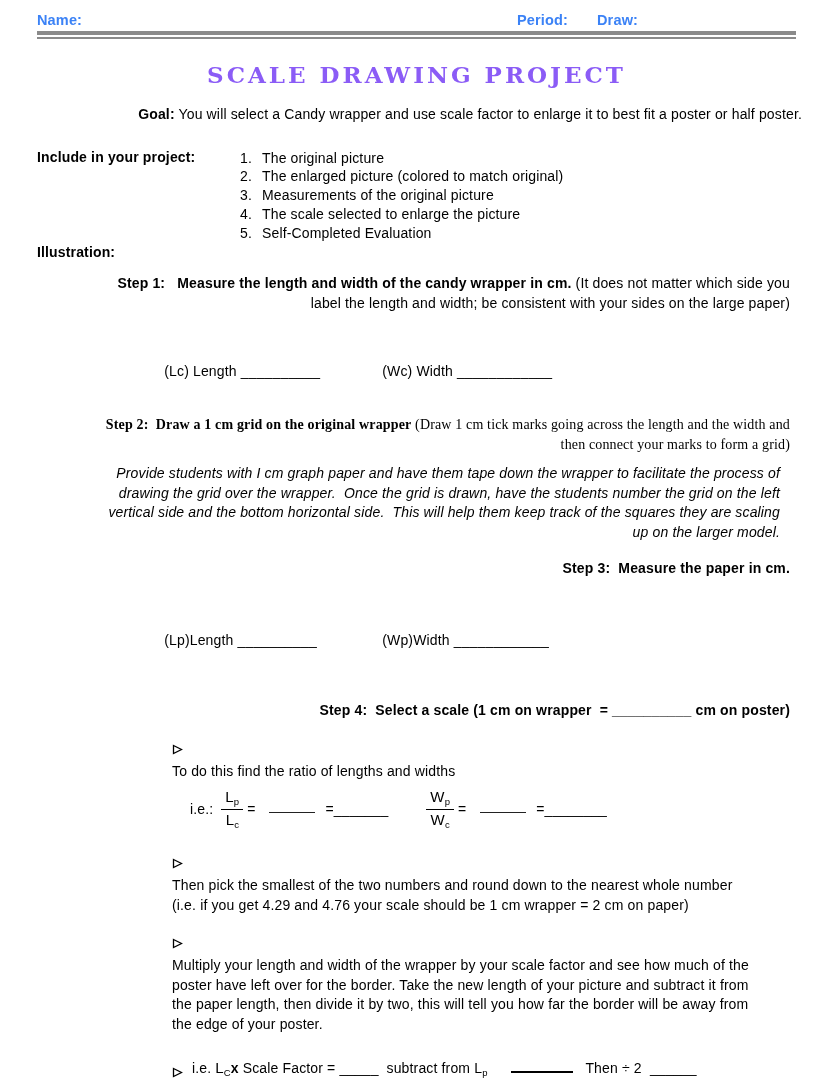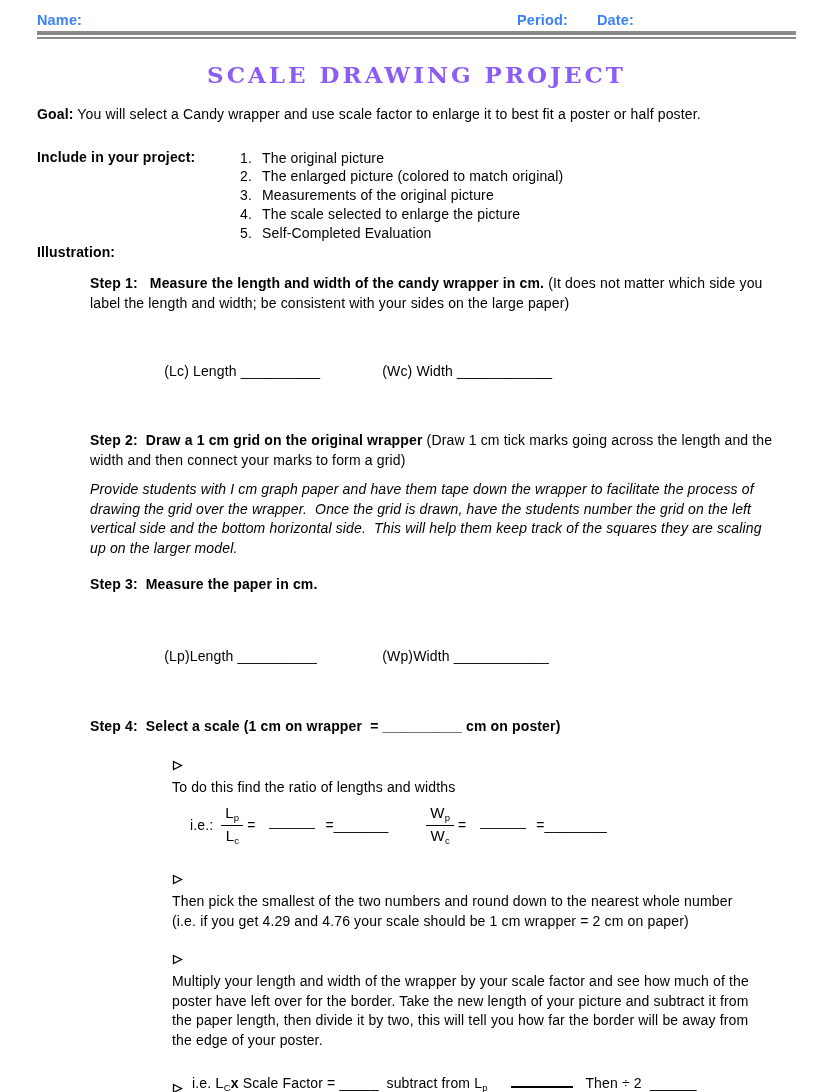--- a/index.html
+++ b/index.html
@@ -37,38 +37,38 @@
   .title {
     margin-top: 22px;
     text-align: center;
     font-family: "DejaVu Serif", serif;
     font-weight: bold;
     font-size: 23px;
     letter-spacing: 3px;
     color: #8b5cf6;
   }
 
-  p, .para { margin: 0; white-space: pre-wrap; line-height: 19.5px; }
+  p, .para { margin: 0; white-space: pre-wrap; line-height: 19.5px; text-align: right; }
   .b { font-weight: bold; }
 
   .goal { margin-top: 17px; width: 765px; }
 
   
   .include { display: flex; margin-top: 24px; }
   .include-label { width: 203px; font-weight: bold; }
   .include-list  { }
   .include-item  { display: flex; line-height: 18.8px; }
   .include-item .num { width: 22px; }
 
   .illustration-label { font-weight: bold; margin-top: 2px; }
 
   
   .steps { margin-left: 53px; width: 700px; }
   .step1 { margin-top: 14px; }
-  .step2 { margin-top: 36px; }
+  .step2 { margin-top: 20px; font-family: Liberation Serif, serif; }
   .note  { margin-top: 10px; font-style: italic; width: 690px; }
   .step3 { margin-top: 17px; }
   .step4 { margin-top: 37px; }
   .step5 { margin-top: 16px; }
 
   
   .measure-row { margin: 34px 0 0 50px; white-space: pre; }
   .measure-row .col1 { display: inline-block; width: 218px; }
   .measure-row2 { margin-top: 37px; }
 
@@ -101,41 +101,41 @@
   .blank-bar {
     display: inline-block;
     width: 46px;
     border-top: 1.7px solid #222;
     margin: 6px 10px 0 14px;
   }
   .us { letter-spacing: 0; }
   .gap30 { display: inline-block; width: 34px; }
 
   
-  .formula1 { margin-top: 20px; display: flex; margin-left: 82px; line-height: 24px; white-space: pre; }
+  .formula1 { margin-top: 20px; display: flex; margin-left: 82px; line-height: 24px; white-space: pre; align-items: center; }
   .formula1 .arr { flex: 0 0 20px; padding-top: 6px; }
   .formula2 { margin-left: 130px; line-height: 24px; white-space: pre; }
   .solid-blank {
     display: inline-block;
     width: 62px;
     border-bottom: 2.6px solid #000;
     margin: 0 12px 0 24px;
     height: 14px;
   }
   .fletter { font-size: 15px; }
 </style>
 </head>
 <body>
 
 <div class="page">
 
   <div class="hdr">
     <span class="name-col">Name:</span>
     <span class="period-col">Period:</span>
-    <span>Date:</span>
+    <span>Draw:</span>
   </div>
   <div class="hdr-rule"></div>
 
   <div class="title">SCALE DRAWING PROJECT</div>
 
   <p class="goal"><span class="b">Goal:</span><span> </span><span>You will select a Candy wrapper and use scale factor to enlarge it to best fit a poster or half poster.</span></p>
 
   <div class="include">
     <div class="include-label">Include in your project:</div>
     <div class="include-list">

